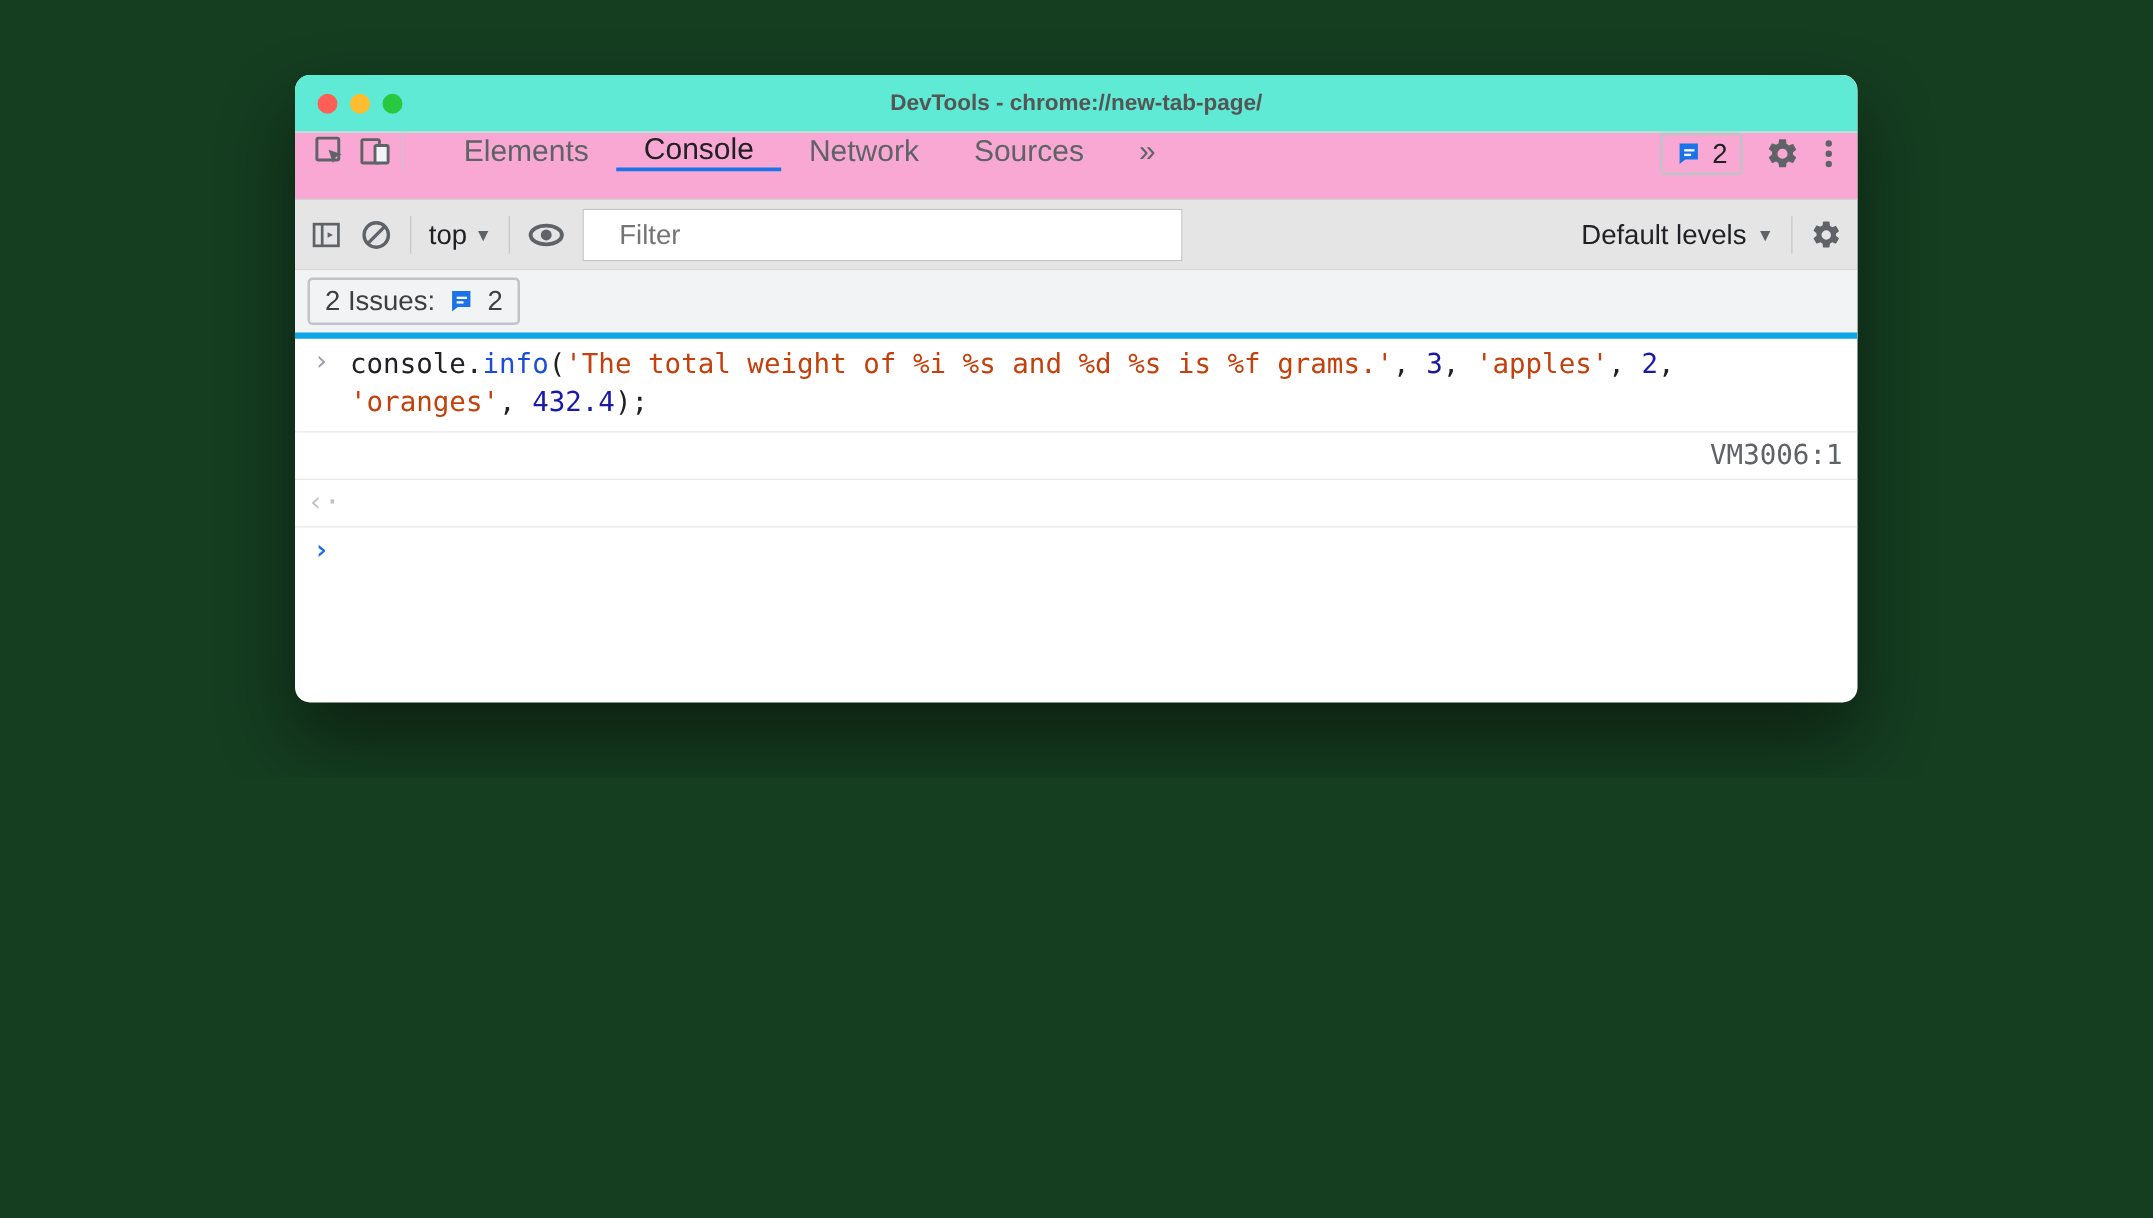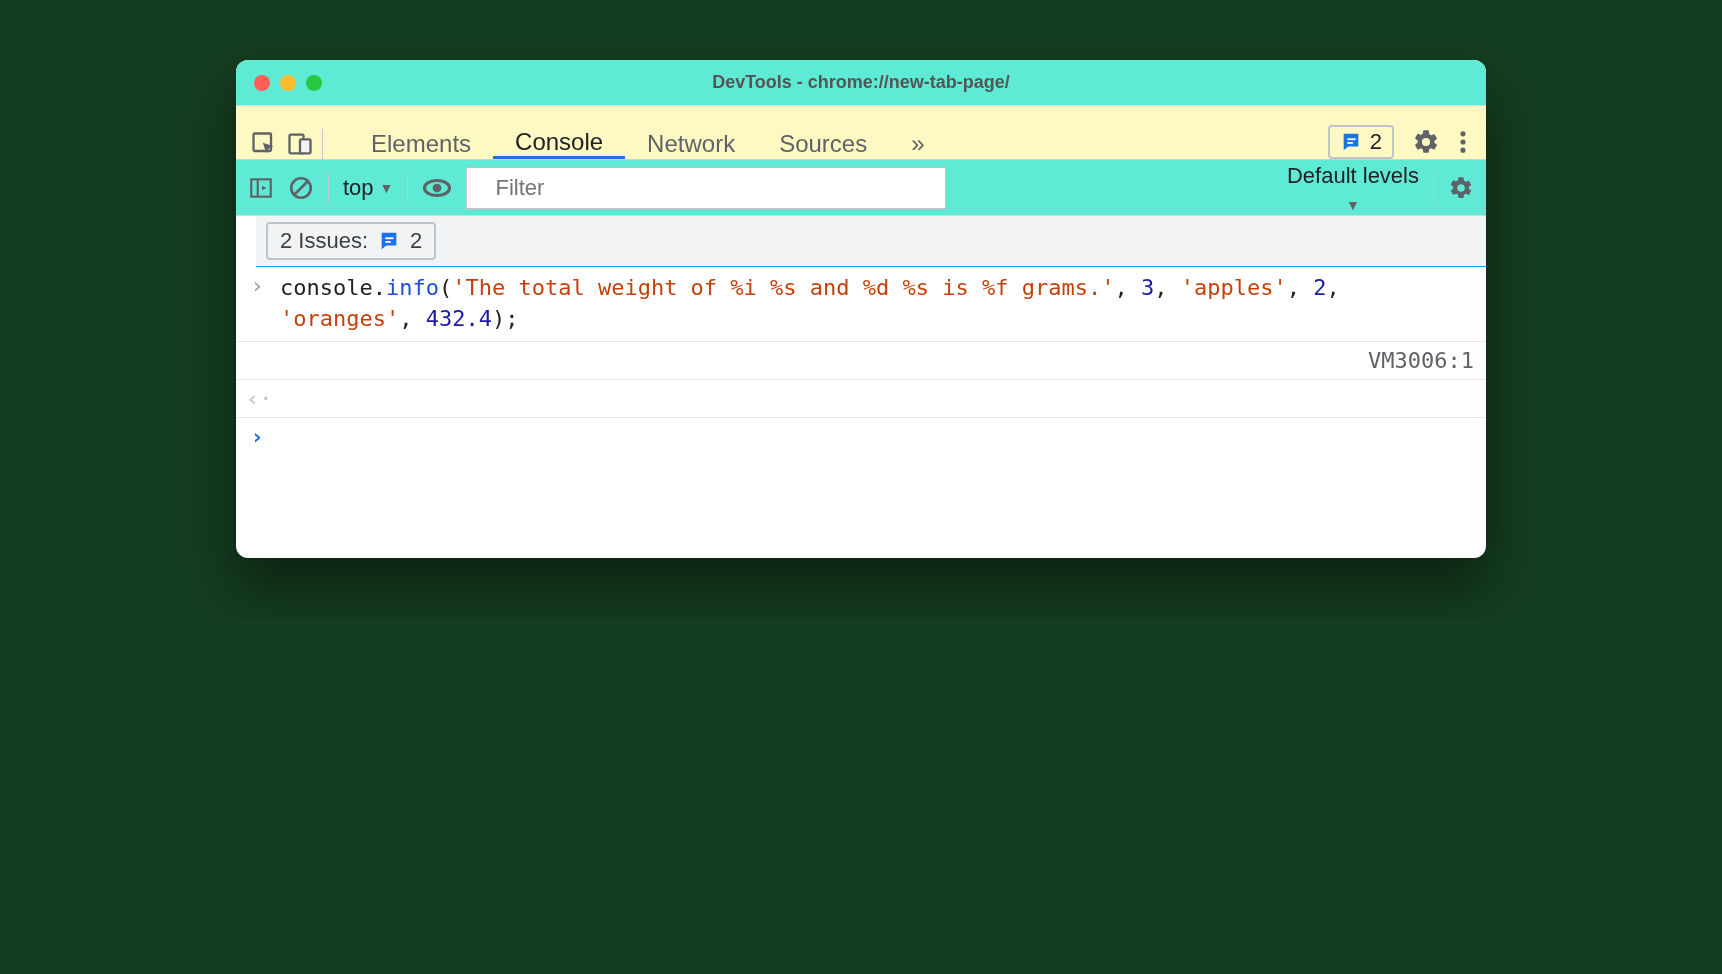--- a/index.html
+++ b/index.html
@@ -33,23 +33,23 @@
     padding-left: 18px;
   }
   .tl { width: 16px; height: 16px; border-radius: 50%; }
   .tl.r{background:#ff5f57}.tl.y{background:#febc2e}.tl.g{background:#28c840}
   .title {
     position:absolute; left:0; right:0; text-align:center;
     font-size: 18px; font-weight:600; color:#555; pointer-events:none;
   }
   .tabbar {
     height: 54px;
-    background: #fef9c3;
+    background: #f9a8d4;
     border-bottom: 1px solid #cfcfcf;
-    display:flex; align-items:flex-end;
+    display:flex; align-items:flex-start;
     padding: 0 8px;
   }
   .tb-left { display:flex; align-items:center; gap:8px; padding:0 6px; color:#5f6368; }
   .tabs { display:flex; align-items:stretch; margin-left:20px; }
   .tab {
     padding: 0 22px;
     display:flex; align-items:center;
     font-size: 24px; color:#5f6368; cursor:pointer;
   }
   .tab.active { color:#202124; border-bottom: 3px solid #1a73e8; }
@@ -58,46 +58,45 @@
   .issues-pill {
     display:flex; align-items:center; gap:8px;
     border:2px solid #bfc4c9; border-radius:4px;
     padding: 2px 10px; font-size:22px; color:#202124;
   }
   .ico { display:inline-flex; align-items:center; justify-content:center; }
   .gear,.dots,.chev { color:#5f6368; }
 
   .toolbar {
     height: 56px;
-    background:#5eead4;
+    background:#e5e5e5;
     border-bottom:1px solid #d9d9d9;
     display:flex; align-items:center;
     padding: 0 12px; gap: 14px;
     color:#5f6368;
   }
   .vbar { width:1px; height:30px; background:#c7c7c7; }
   .ctx { display:flex; align-items:center; gap:6px; font-size:22px; color:#202124; }
   .tri { font-size:14px; color:#5f6368; }
   .filter {
     flex: 0 0 480px;
     height: 42px;
     border:1px solid #c3c3c3;
     background:#fff;
     font-size:22px;
     padding: 0 28px;
     color:#5f6368;
   }
-  .levels { display:flex; align-items:center; gap:8px; font-size:22px; color:#202124; margin-left:auto;flex-direction:column; }
+  .levels { display:flex; align-items:center; gap:8px; font-size:22px; color:#202124; margin-left:auto; }
 
   .issuesbar {
     background:#f1f3f4;
-    border-bottom:1px solid #0ea5e9;
+    border-bottom:5px solid #0ea5e9;
     padding: 6px 10px;
     display:flex;
-    margin-left:20px;
   }
   .issuesbtn {
     display:flex; align-items:center; gap:10px;
     border:2px solid #bfc4c9; border-radius:4px;
     padding: 4px 12px;
     font-size:22px; color:#3c4043; background:#fff0;
   }
 
   .console { font-family: Menlo, Consolas, monospace; font-size:22px; }
   .row {

